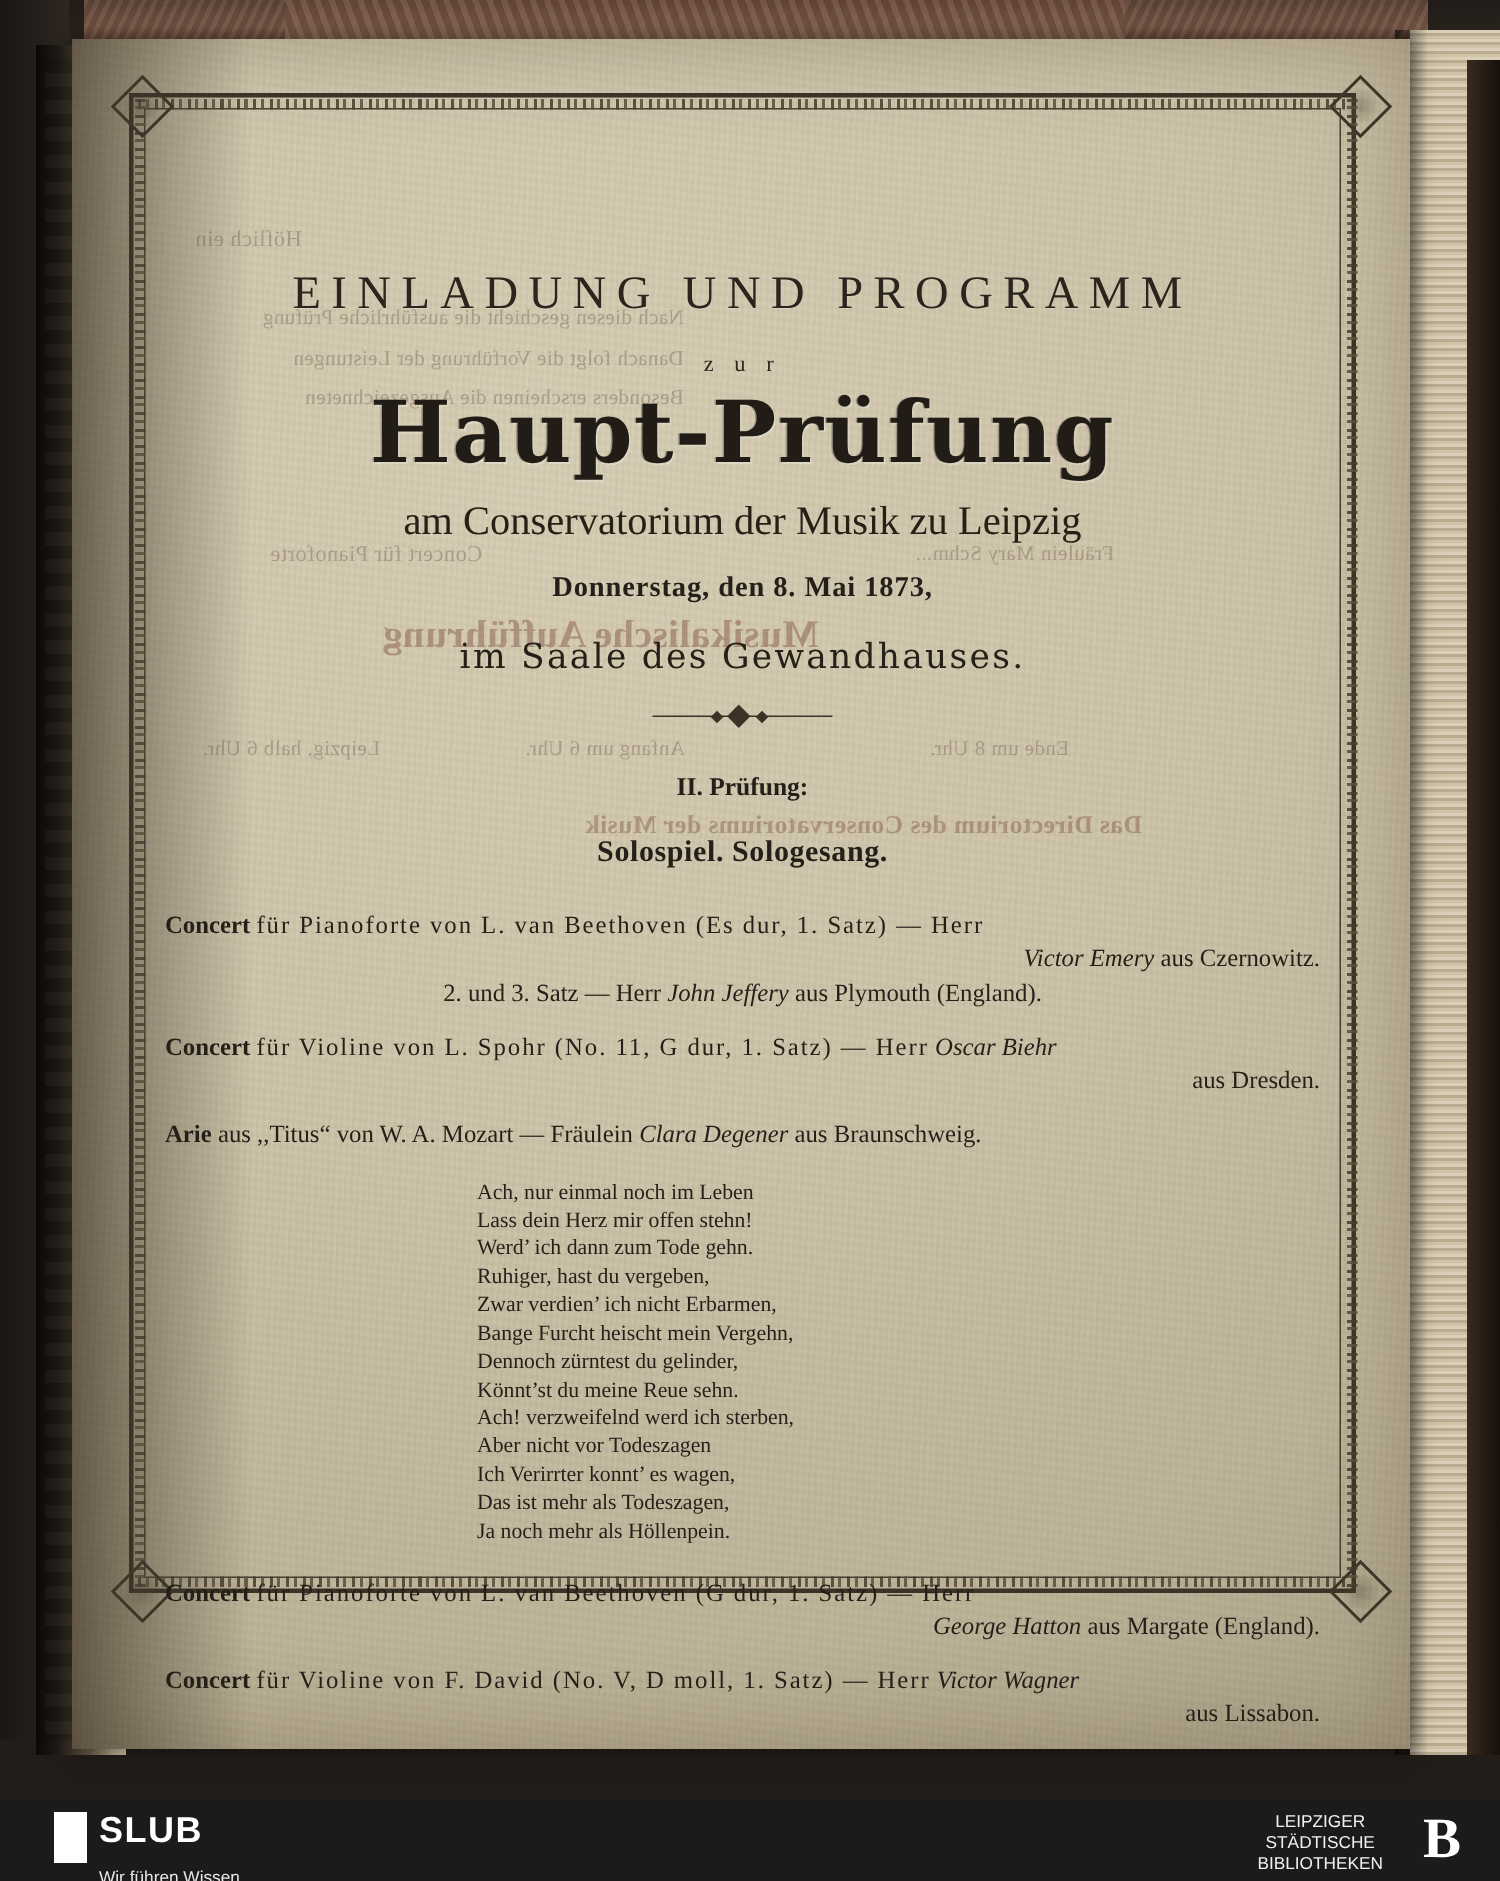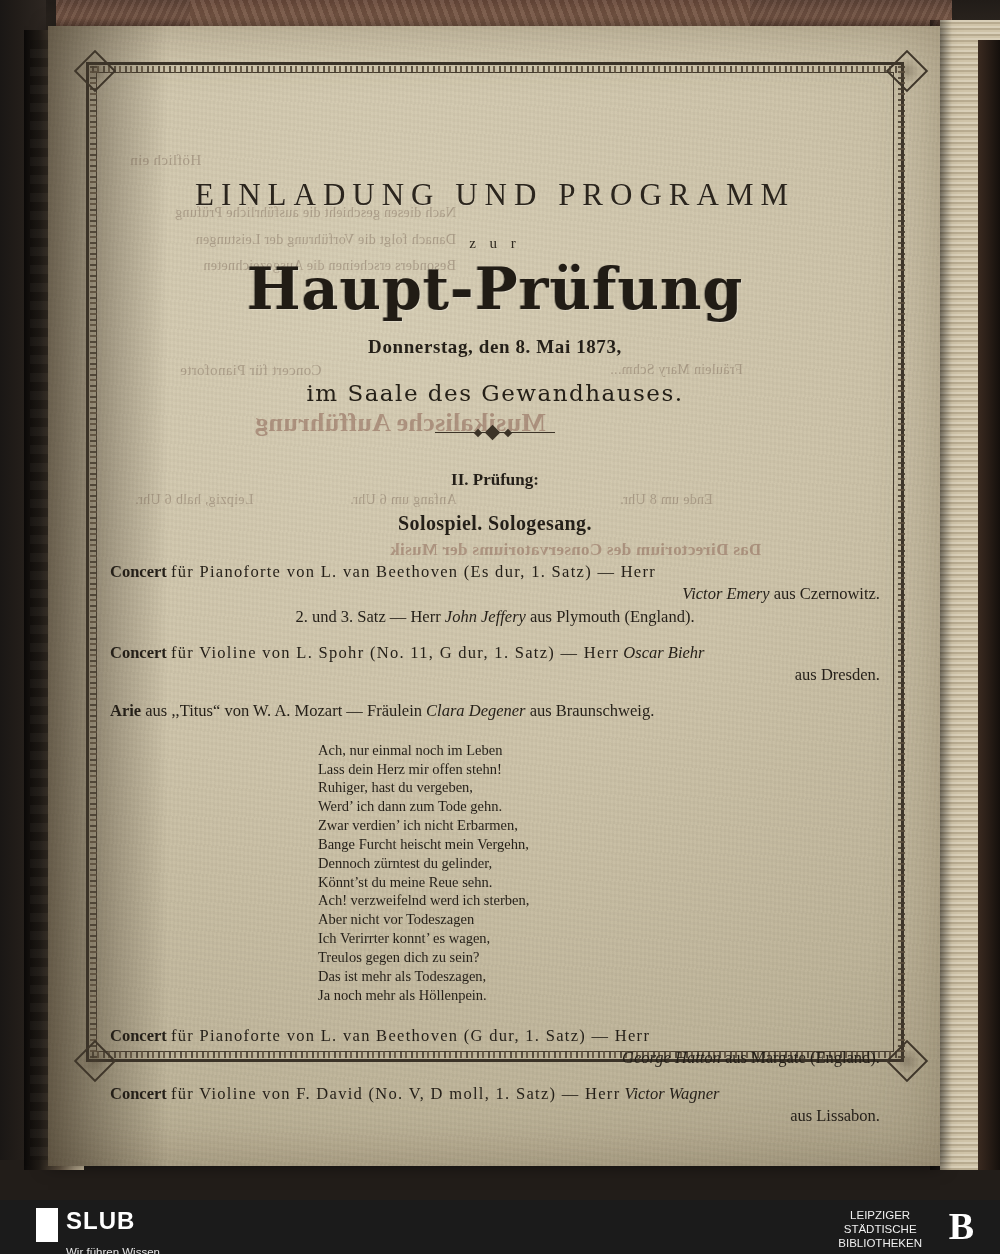--- a/index.html
+++ b/index.html
@@ -344,20 +344,21 @@
   <div class="corner" id="cTL"></div>
   <div class="corner" id="cTR"></div>
   <div class="corner" id="cBL"></div>
   <div class="corner" id="cBR"></div>
 
   <div id="content">
 
     <div class="ln1">EINLADUNG UND PROGRAMM</div>
     <div class="ln2">z u r</div>
     <div class="ln3">Haupt-Prüfung</div>
+    <div class="ln4">am Conservatorium der Musik zu Leipzig</div>
     <div class="ln5">Donnerstag, den 8. Mai 1873,</div>
     <div class="ln6">im Saale des Gewandhauses.</div>
 
     <div class="divider">
       <div class="bar"></div>
         <div class="dia2"></div>
         <div class="dia"></div>
         <div class="dia3"></div>
     </div>
 
@@ -396,30 +397,29 @@
           <b class="lead">Arie</b>
           <span>aus ,,Titus“ von W. A. Mozart — Fräulein</span>
           <i>Clara Degener</i>
           <span>aus Braunschweig.</span>
         </span>
       </div>
 
       <div class="lyrics">
         <div>Ach, nur einmal noch im Leben</div>
         <div>Lass dein Herz mir offen stehn!</div>
+        <div>Werd’ ich dann zum Tode gehn.</div>
         <div>Ruhiger, hast du vergeben,</div>
-        <div>Werd’ ich dann zum Tode gehn.</div>
         <div>Zwar verdien’ ich nicht Erbarmen,</div>
         <div>Bange Furcht heischt mein Vergehn,</div>
         <div>Dennoch zürntest du gelinder,</div>
         <div>Könnt’st du meine Reue sehn.</div>
         <div>Ach! verzweifelnd werd ich sterben,</div>
         <div>Aber nicht vor Todeszagen</div>
         <div>Ich Verirrter konnt’ es wagen,</div>
-        <div>Treulos gegen dich zu sein?</div>
         <div>Das ist mehr als Todeszagen,</div>
         <div>Ja noch mehr als Höllenpein.</div>
       </div>
 
       <div class="item">
         <span class="l1">
           <b class="lead">Concert</b>
           <span class="wide">für Pianoforte von L. van Beethoven (G dur, 1. Satz) — Herr</span>
         </span>
         <span class="l2">

